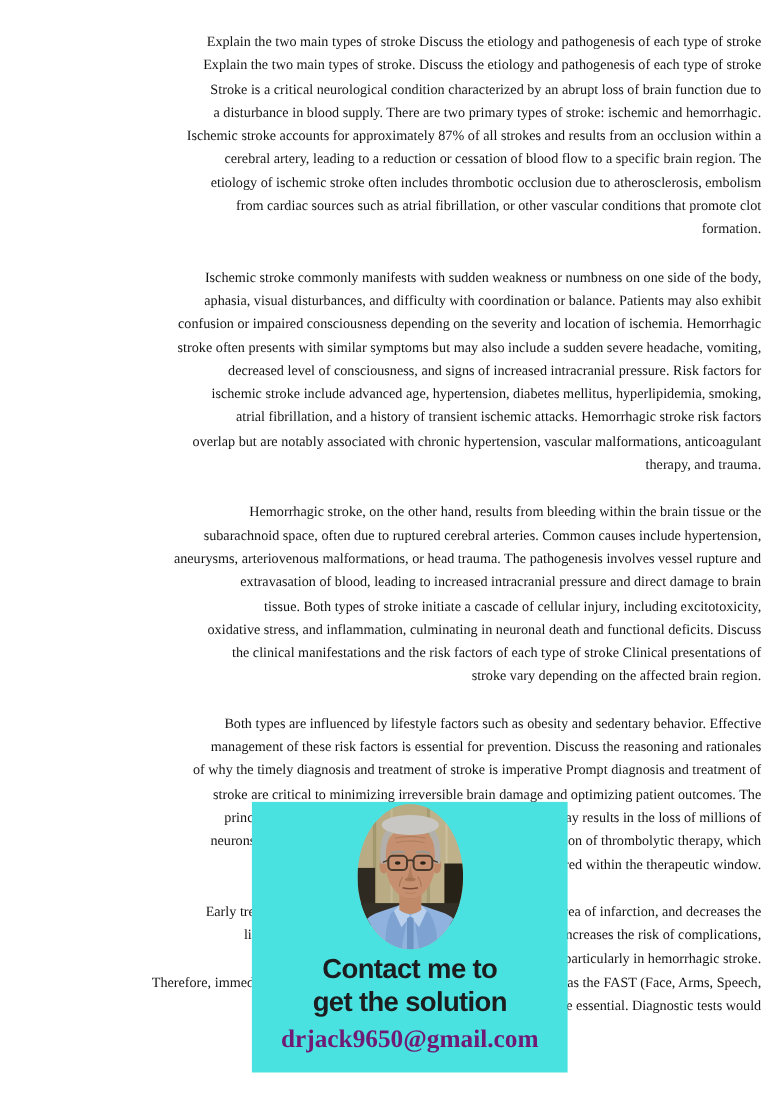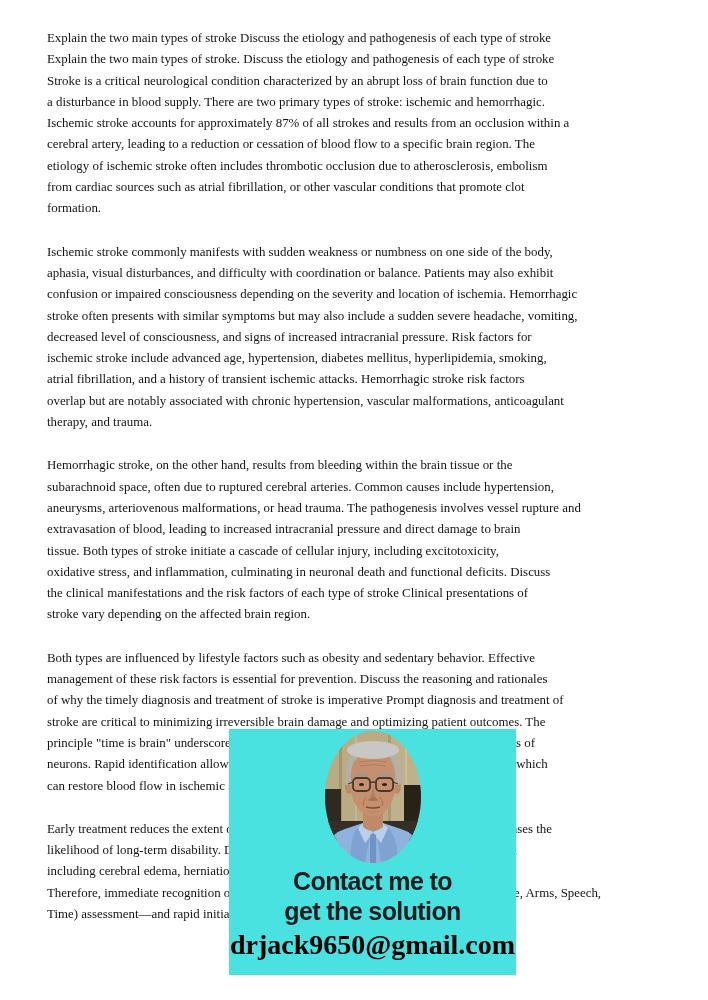--- a/index.html
+++ b/index.html
@@ -16,20 +16,21 @@
     left: 47px;
     top: 28px;
     width: 645px;
     color: #131313;
     font-size: 12.9px;
     line-height: 21.3px;
   }
   .para {
     margin: 0 0 22px 0;
     white-space: pre-line;
+    text-align: right;
   }
   .overlay {
     position: absolute;
     left: 229px;
     top: 729px;
     width: 287px;
     height: 246px;
     background: #49E2E0;
     text-align: center;
   }
@@ -46,23 +47,23 @@
     font-size: 25px;
     line-height: 30px;
     letter-spacing: -0.6px;
     color: #1d1d20;
     white-space: pre-line;
   }
   .overlay-email {
     margin-top: 4px;
     font-family: "Liberation Serif", serif;
     font-weight: bold;
-    font-size: 28px;
+    font-size: 23px;
     line-height: 30px;
-    color: #000000;
+    color: #701a75;
   }
 </style>
 </head>
 <body>
 
 <div class="page">
 
   <div class="content">
     <p class="para">Explain the two main types of stroke Discuss the etiology and pathogenesis of each type of stroke
 Explain the two main types of stroke. Discuss the etiology and pathogenesis of each type of stroke

